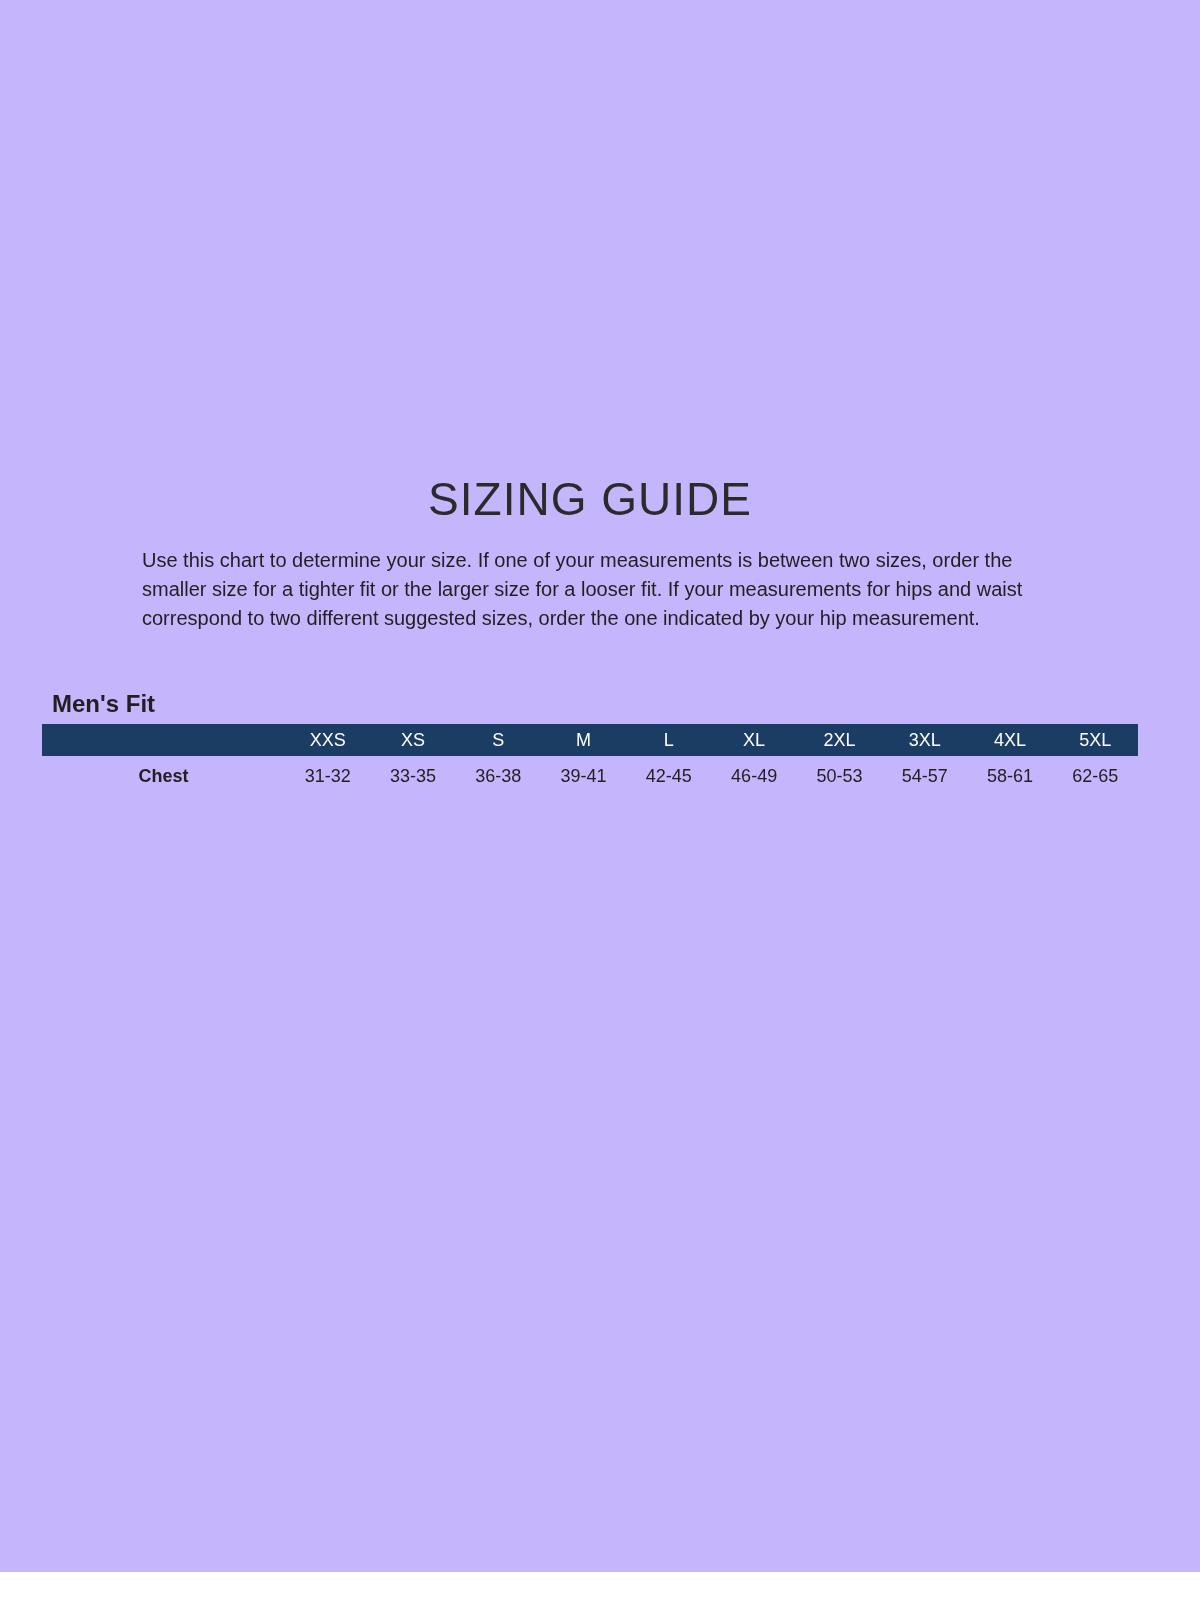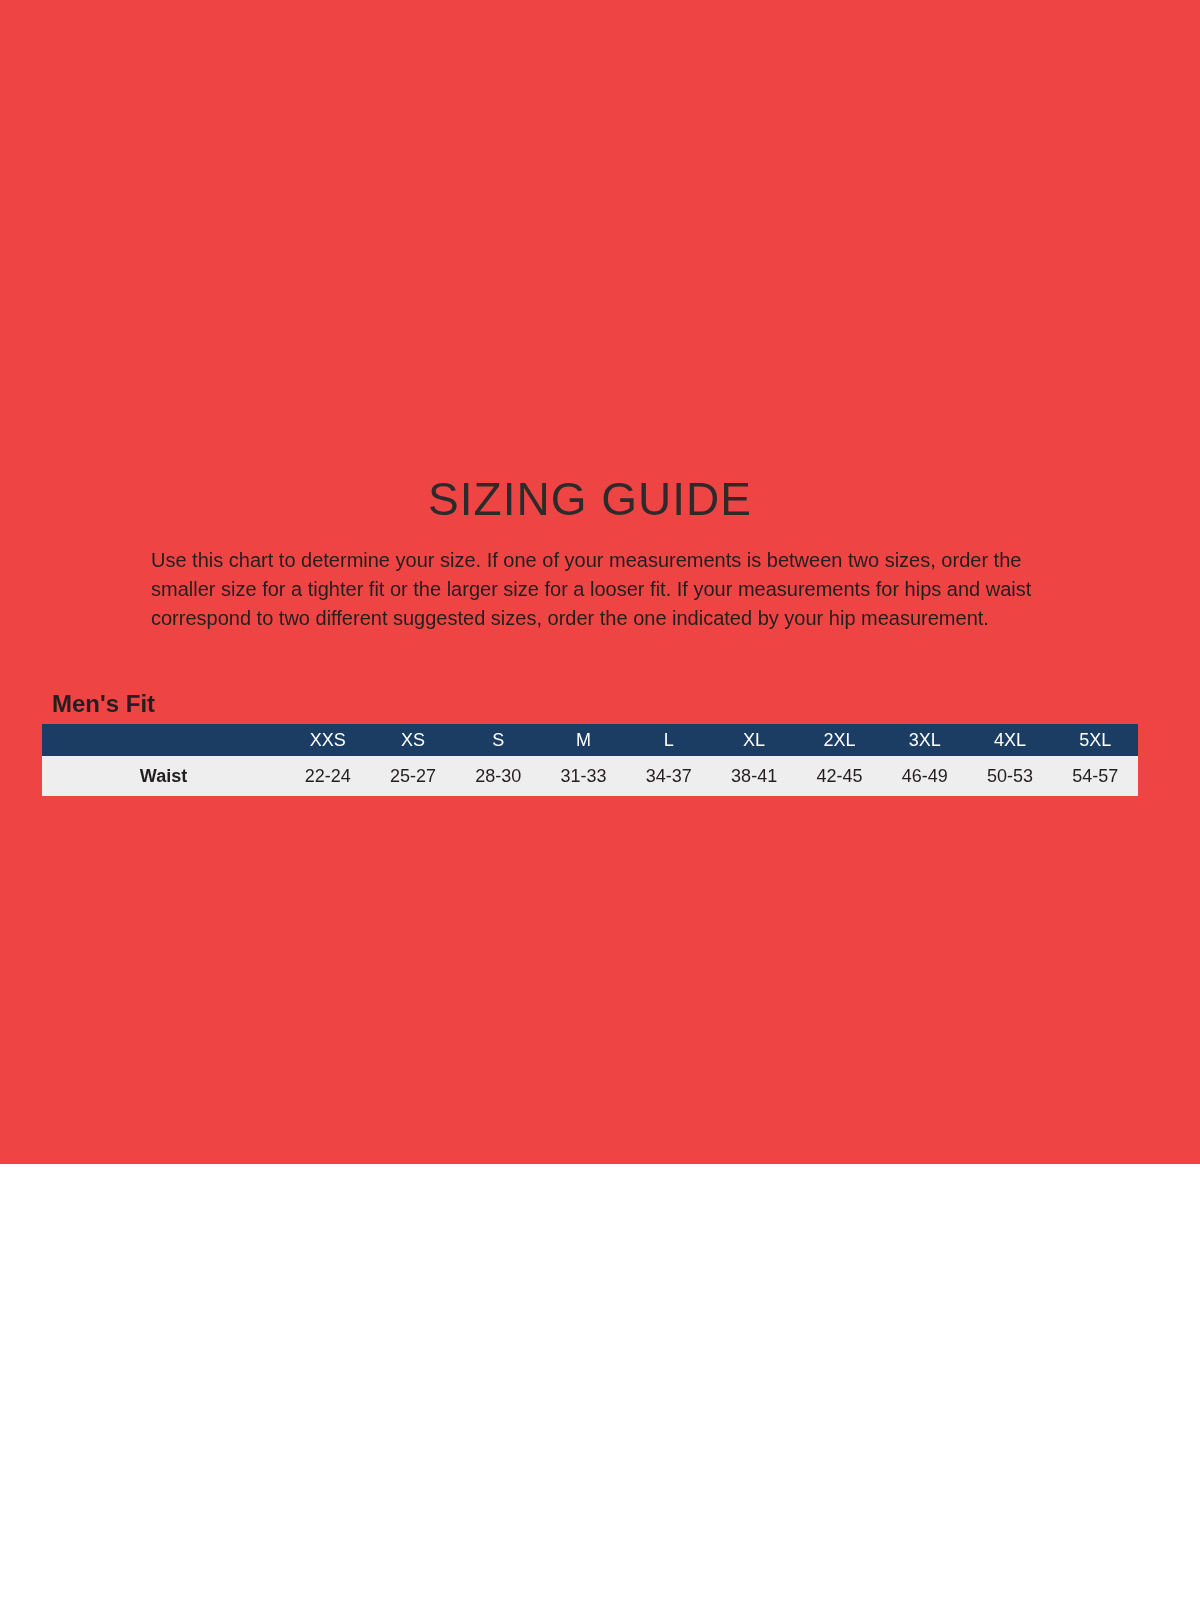--- a/index.html
+++ b/index.html
@@ -3,42 +3,42 @@
 <meta charset="utf-8">
 <style>
   html, body {
     margin: 0;
     padding: 0;
     background: #ffffff;
   }
   .page {
     position: relative;
     width: 1200px;
-    height: 1164px;
-    background: #ef4444;
+    height: 1572px;
+    background: #c4b5fd;
     font-family: "Liberation Sans", sans-serif;
     color: #231f20;
     overflow: hidden;
   }
   .page-title {
     position: absolute;
     top: 472px;
     left: 0;
     width: 1180px;
     margin: 0;
     text-align: center;
     font-size: 46px;
     font-weight: 400;
     letter-spacing: 1px;
     color: #2b2b2b;
   }
   .intro {
     position: absolute;
     top: 546px;
-    left: 151px;
+    left: 142px;
     width: 938px;
     margin: 0;
     font-size: 20px;
     line-height: 29px;
     color: #231f20;
   }
   .section-label {
     position: absolute;
     top: 690px;
     left: 52px;
@@ -107,29 +107,29 @@
           <th>M</th>
           <th>L</th>
           <th>XL</th>
           <th>2XL</th>
           <th>3XL</th>
           <th>4XL</th>
           <th>5XL</th>
         </tr>
     </thead>
     <tbody>
-        <tr class="alt">
-          <th>Waist</th>
-          <td>22-24</td>
-          <td>25-27</td>
-          <td>28-30</td>
-          <td>31-33</td>
-          <td>34-37</td>
-          <td>38-41</td>
+        <tr>
+          <th>Chest</th>
+          <td>31-32</td>
+          <td>33-35</td>
+          <td>36-38</td>
+          <td>39-41</td>
           <td>42-45</td>
           <td>46-49</td>
           <td>50-53</td>
           <td>54-57</td>
+          <td>58-61</td>
+          <td>62-65</td>
         </tr>
       </tbody>
   </table>
 
 </div>
 
 </body></html>

